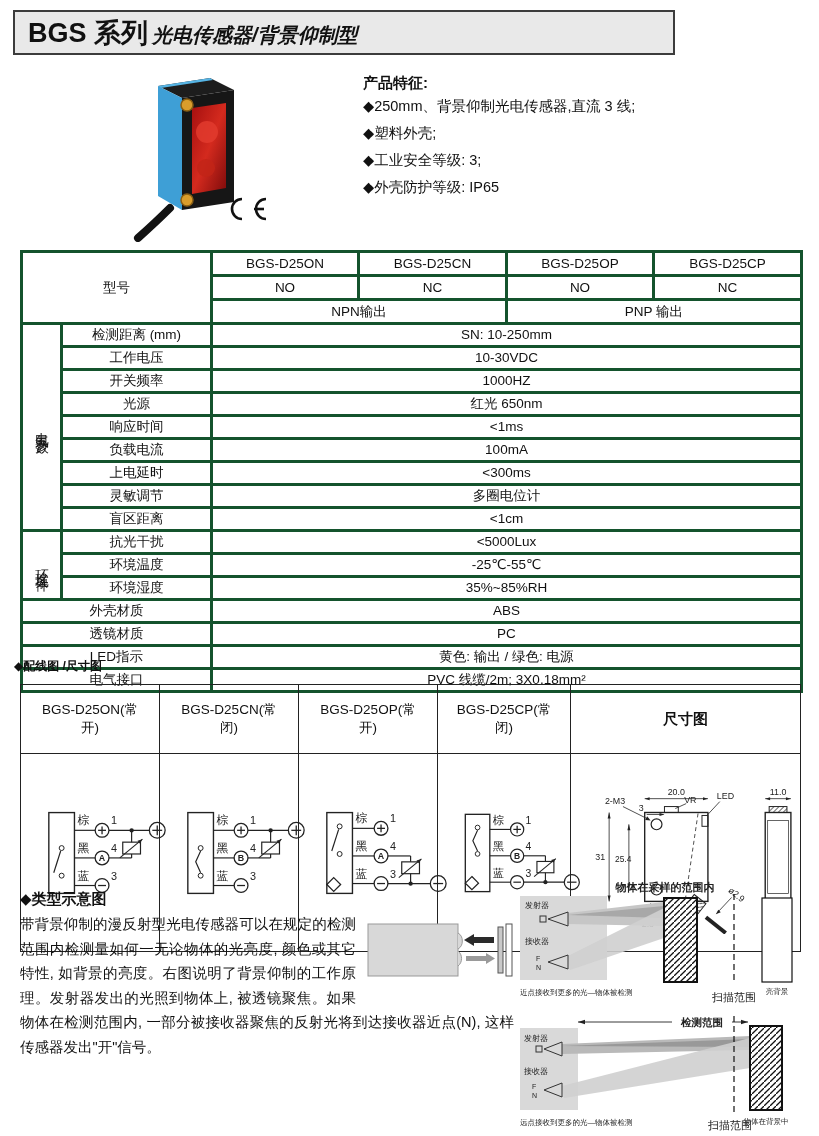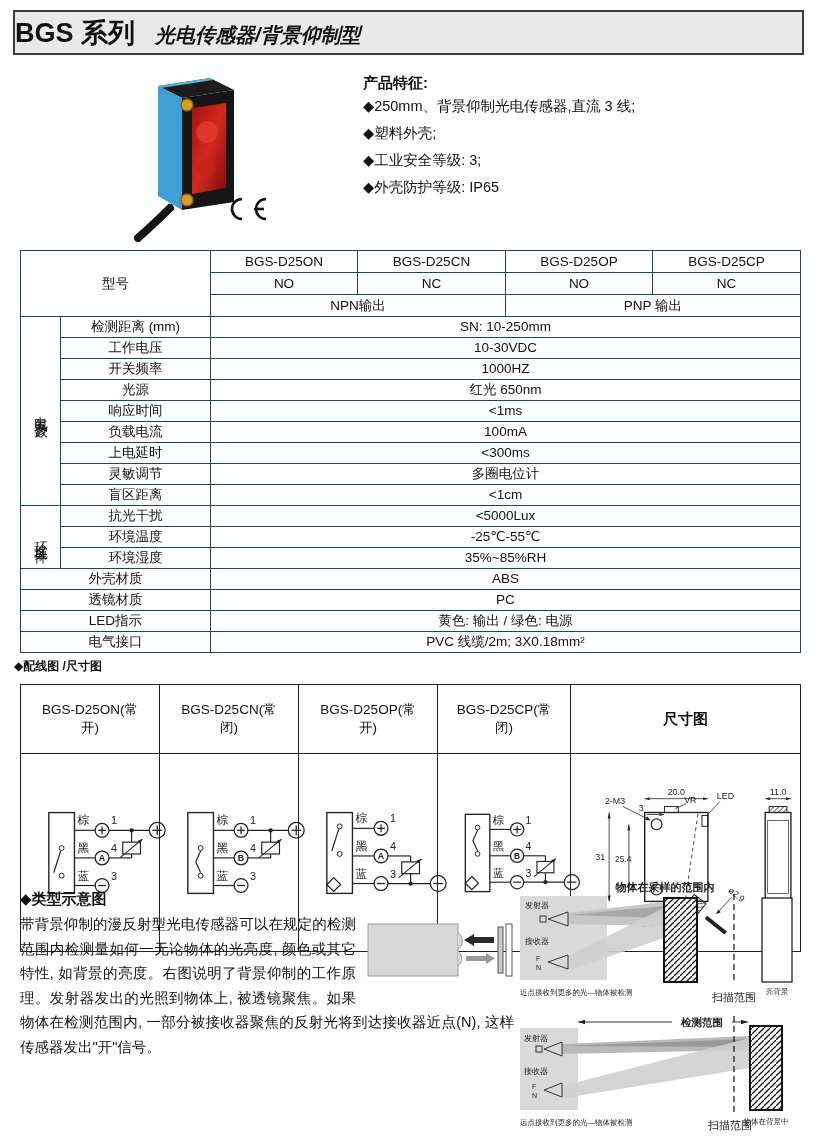--- a/index.html
+++ b/index.html
@@ -1,36 +1,36 @@
 <!DOCTYPE html>
 <html><head>
 <meta charset="utf-8">
 <style>
   html,body { margin:0; padding:0; background:#fff; }
   .page { position:relative; width:819px; height:1136px; background:#fff;
           font-family:"Liberation Sans","DejaVu Sans",sans-serif; color:#111; overflow:hidden; }
 
   
-  .hdr { position:absolute; left:13px; top:10px; width:791px; height:45px;
+  .hdr { position:absolute; left:13px; top:10px; width:662px; height:45px;
          background:#e9e9e9; border:2px solid #3c3c3c; box-sizing:border-box;
-         display:flex; align-items:center; gap:20px; }
+         display:flex; align-items:center; gap:4px; padding-left:13px; }
   .hdr .series { font-size:27px; font-weight:bold; }
   .hdr .subtitle { font-size:20px; font-weight:bold; padding-top:5px;font-style:italic; }
 
   
   .prodimg { position:absolute; left:112px; top:70px; width:152px; height:172px; }
   .cemark  { position:absolute; left:224px; top:196px; width:48px; height:26px; }
   .features { position:absolute; left:363px; top:74px; width:440px; }
   .features .ftitle { font-size:15px; font-weight:bold; }
   .features .fitem  { font-size:14.5px; line-height:27px; }
 
   
   table { border-collapse:collapse; table-layout:fixed; }
   .spec { position:absolute; left:20px; top:250px; width:780px; }
-  .spec td { border:1px solid #14532d; font-size:13.5px; text-align:center;
+  .spec td { border:3px solid #14532d; font-size:13.5px; text-align:center;
              padding:0 2px; height:20px; line-height:20px; overflow:hidden; }
   .spec tr.h22 td { height:21px; }
   .vert { writing-mode:vertical-lr; text-orientation:upright; letter-spacing:3px;
           font-size:13.5px; padding:0; }
 
   
   .wtitle { position:absolute; left:14px; top:658px; font-size:12px; font-weight:bold; }
   .wiring { position:absolute; left:20px; top:684px; width:780px; }
   .wiring td { border:1px solid #222; text-align:center; vertical-align:middle; padding:16px; }
   .wiring .whead td { height:30px; font-size:13.5px; }

